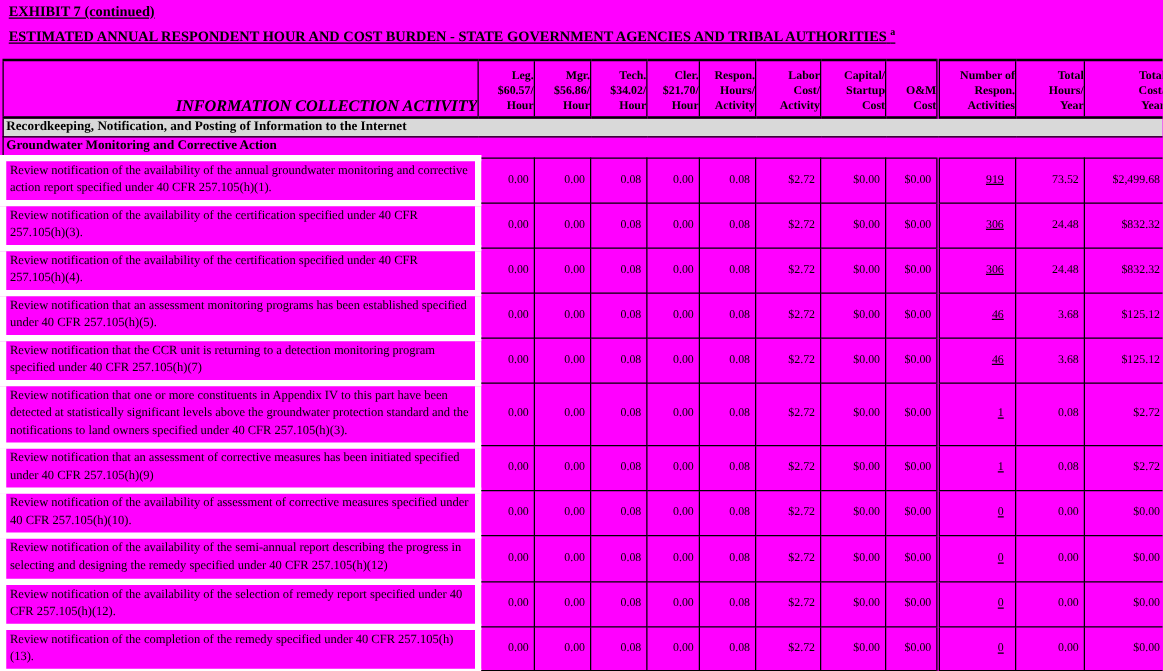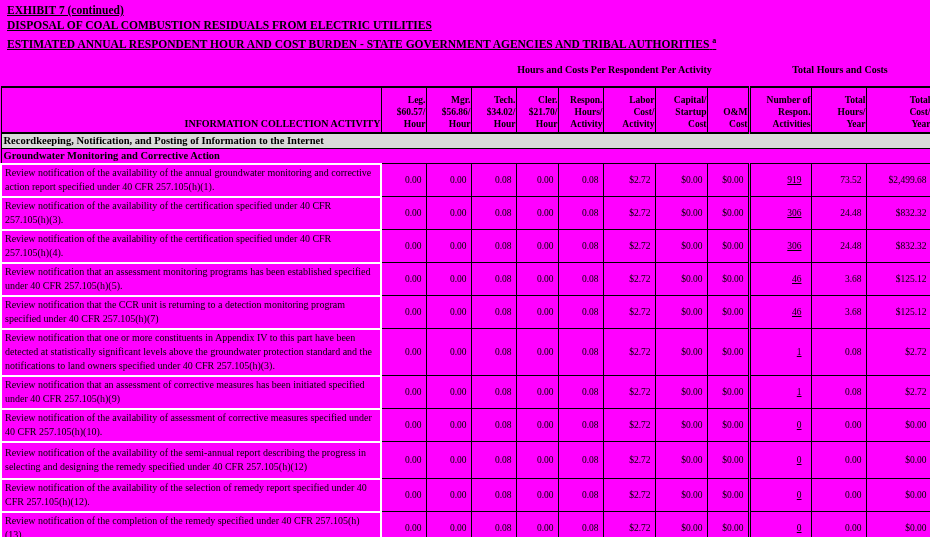--- a/index.html
+++ b/index.html
@@ -27,74 +27,68 @@
 
   
   tr.colhead-row { height:46px; }
   tr.colhead-row th {
     border:1px solid #000; border-top:2px solid #000; border-bottom:2px solid #000;
     font-weight:bold; text-align:right; vertical-align:bottom;
     white-space:pre-line; line-height:12px; padding:1px 0 2px;
   }
   th.activity-head, td.activity-head {
     border:none; border-bottom:2px solid #000;
-    font-weight:bold; font-size:10px; text-align:left; vertical-align:bottom;
-    padding:0 0 2px 1px; white-space:nowrap;
+    font-weight:bold; font-size:13px; text-align:left; vertical-align:bottom;
+    padding:0 0 2px 1px; white-space:nowrap;font-style:italic;
   }
 
   
   tr.section td {
     border:1px solid #000; border-top:2px solid #000;
     font-weight:bold; font-size:10.5px; padding:0 2px 0; line-height:13px; height:14px;
   }
   tr.section + tr.section td { border-top:1px solid #000; }
   tr.section.gray td { background:var(--band, #D9D9D9); }
 
   
   td.activity {
-    border:2px solid #ffffff; font-size:10px; line-height:14px;
+    border:5px solid #ffffff; font-size:10px; line-height:14px;
     padding:1px 3px 2px; vertical-align:middle;
   }
   td.num {
     border:1px solid #000; text-align:right; vertical-align:middle;
     padding:1px 4px 1px 0; font-size:9.5px;
   }
   .first-total { border-left:3px double #000 !important; }
   td.num-activities { padding-right:9px;text-decoration:underline; }
 </style>
 </head>
 <body>
 
 <div class="titles">
   <div class="title-line">EXHIBIT 7 (continued)</div>
-  <div class="title-line">DISPOSAL OF COAL COMBUSTION RESIDUALS FROM ELECTRIC UTILITIES</div>
   <div class="title-line"><span>ESTIMATED ANNUAL RESPONDENT HOUR AND COST BURDEN - STATE GOVERNMENT AGENCIES AND TRIBAL AUTHORITIES</span> <sup>a</sup></div>
 </div>
 
 <table class="burden">
   <colgroup>
     <col style="width:380px">
       <col style="width:45px">
       <col style="width:45px">
       <col style="width:45px">
     <col style="width:42px">
       <col style="width:45px">
       <col style="width:52px">
       <col style="width:52px">
     <col style="width:42px">
       <col style="width:62px">
       <col style="width:55px">
       <col style="width:65px">
   </colgroup>
   <tbody>
-    <tr class="group-row">
-      <td></td>
-      <td class="gh-left" colspan="8">Hours and Costs Per Respondent Per Activity</td>
-      <td colspan="3">Total Hours and Costs</td>
-    </tr>
     <tr class="colhead-row">
       <th class="activity-head">INFORMATION COLLECTION ACTIVITY</th>
       <th>Leg.
 $60.57/
 Hour</th>
       <th>Mgr.
 $56.86/
 Hour</th>
       <th>Tech.
 $34.02/

